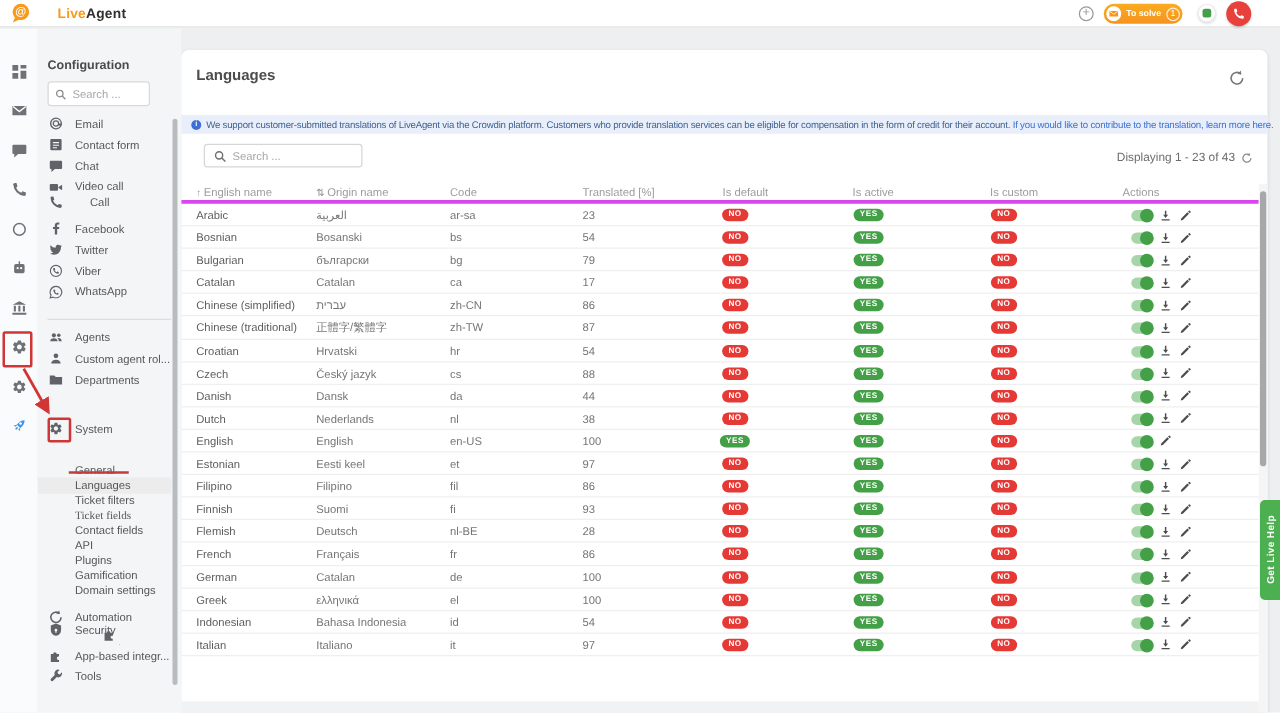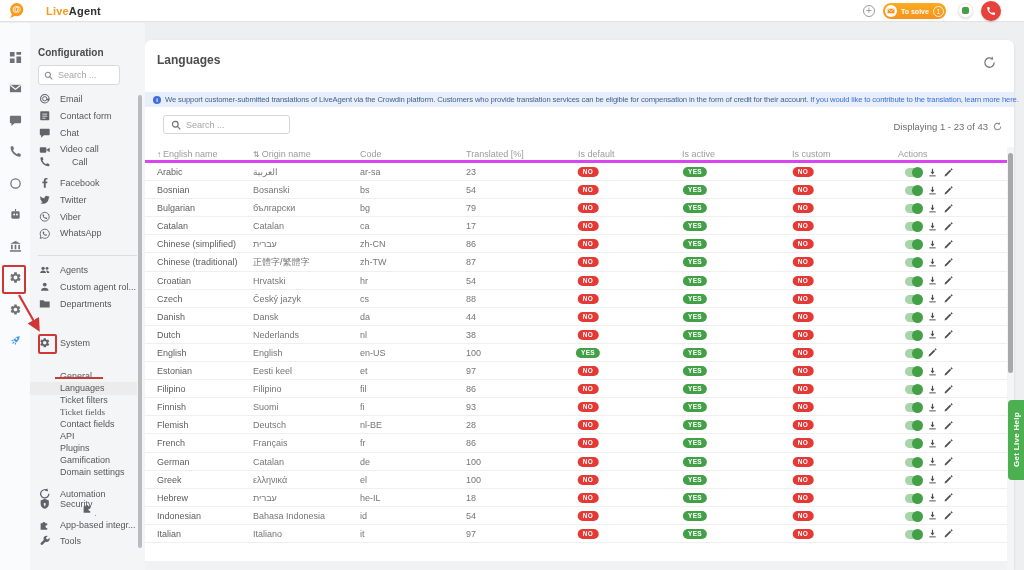--- a/index.html
+++ b/index.html
@@ -770,41 +770,20 @@
             <path d="M2 11.5h10V13H2z"></path>
           </svg>
         </span>
         <span class="act-ic" style="left:799px">
           <svg width="9" height="9" viewBox="0 0 14 14">
             <path d="M1.5 10.5 9.2 2.8l2 2L3.5 12.5l-2.6.6zM10 2l1.2-1.2a.7.7 0 0 1 1 0l1 1a.7.7 0 0 1 0 1L12 4z"></path>
           </svg>
         </span>
       </div>
       <div class="row">
-        <span class="cell c1">Hebrew</span>
-        <span class="cell c2">עברית</span>
-        <span class="cell c3">he-IL</span>
-        <span class="cell c4">18</span>
-        <span class="badge b1 no">NO</span>
-        <span class="badge b2 yes">YES</span>
-        <span class="badge b3 no">NO</span>
-        <span class="toggle"></span>
-        <span class="act-ic" style="left:783px">
-          <svg width="9" height="9" viewBox="0 0 14 14">
-            <path d="M6.1 1h1.8v5h2.2L7 10 3.9 6h2.2z"></path>
-            <path d="M2 11.5h10V13H2z"></path>
-          </svg>
-        </span>
-        <span class="act-ic" style="left:799px">
-          <svg width="9" height="9" viewBox="0 0 14 14">
-            <path d="M1.5 10.5 9.2 2.8l2 2L3.5 12.5l-2.6.6zM10 2l1.2-1.2a.7.7 0 0 1 1 0l1 1a.7.7 0 0 1 0 1L12 4z"></path>
-          </svg>
-        </span>
-      </div>
-      <div class="row">
         <span class="cell c1">Indonesian</span>
         <span class="cell c2">Bahasa Indonesia</span>
         <span class="cell c3">id</span>
         <span class="cell c4">54</span>
         <span class="badge b1 no">NO</span>
         <span class="badge b2 yes">YES</span>
         <span class="badge b3 no">NO</span>
         <span class="toggle"></span>
         <span class="act-ic" style="left:783px">
           <svg width="9" height="9" viewBox="0 0 14 14">

